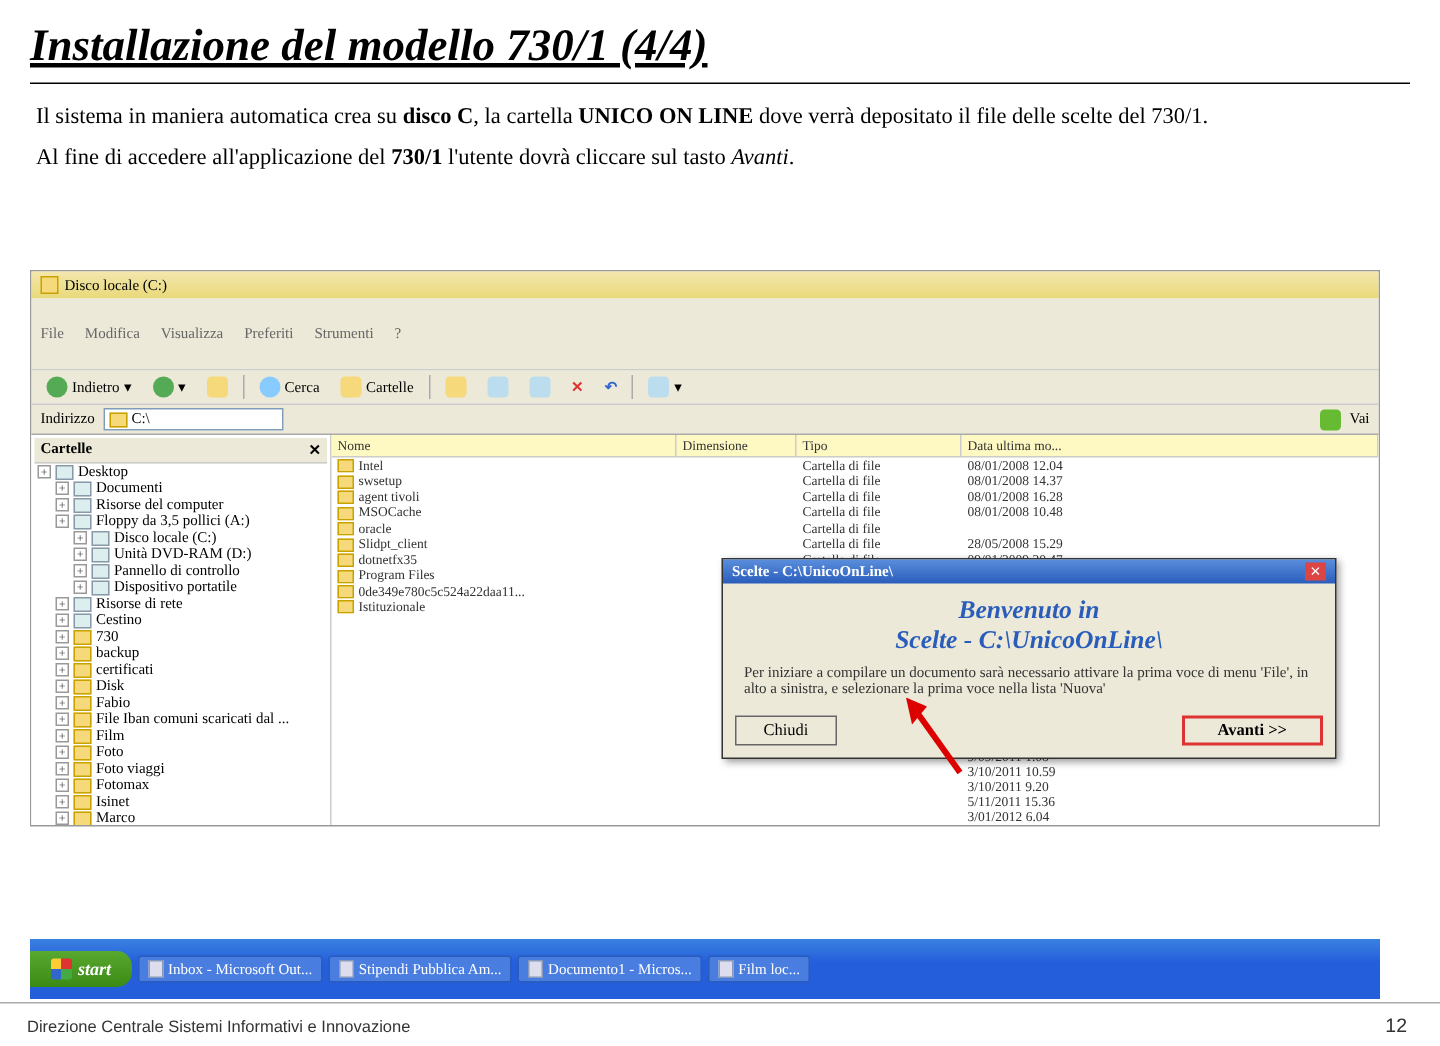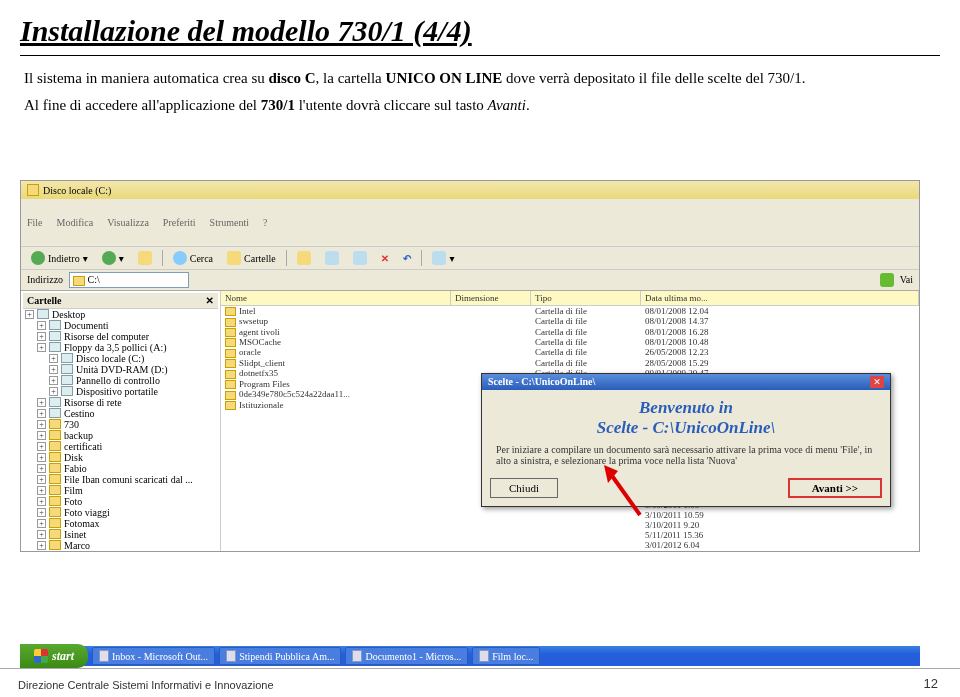--- a/index.html
+++ b/index.html
@@ -45,21 +45,21 @@
   .dlg-h2 { color:#2a5dbb; font:italic bold 17px Georgia; text-align:center; margin-bottom:6px;}
   .dlg-p { font:10px Tahoma; color:#333;}
   .dlg-btns { display:flex; justify-content:space-between; padding:4px 8px 8px 8px;}
   .dlg-btn { background:#ece9d8; border:1px solid #666; padding:1px 18px; font:11px Tahoma;}
   .dlg-btn.avanti { border:2px solid #d33; font-weight:bold; padding:2px 22px; }
   
   .arrow { position:absolute; left:600px; top:465px; width:60px; height:50px; pointer-events:none;}
   .arrow svg line { stroke:#d00; stroke-width:4;}
   .arrow svg polygon { fill:#d00;}
 
-  .xp-taskbar { position:absolute; left:20px; bottom:31px; width:900px; height:20px; background:linear-gradient(#3a81e0,#245edb 40%,#245edb); display:flex; align-items:center; font:10px Tahoma; color:#fff;}
+  .xp-taskbar { position:absolute; left:20px; bottom:31px; width:900px; height:40px; background:linear-gradient(#3a81e0,#245edb 40%,#245edb); display:flex; align-items:center; font:10px Tahoma; color:#fff;}
   .start-btn { background:linear-gradient(#59a82f,#3a8a15); height:24px; padding:0 14px; border-radius:0 10px 10px 0; display:flex; align-items:center; font:italic bold 12px Tahoma; gap:4px;}
   .task { background:#4a7de0; margin-left:4px; padding:2px 6px; border:1px solid #2a5dbb; border-radius:2px; font:10px Tahoma; display:flex;align-items:center; gap:3px; max-width:160px; overflow:hidden; white-space:nowrap;}
   .tdoc{width:10px;height:12px;background:#dde;border:1px solid #89b;}
 
   .footer { position:absolute; left:18px; bottom:6px; font:11px Arial; color:#333;}
   .pagenum { position:absolute; right:22px; bottom:6px; font:13px Arial; color:#333;}
 
   .hr-line { position:absolute; left:20px; right:20px; top:55px; border-top:1px solid #000;}
   .hr-line2 { position:absolute; left:0; right:0; bottom:28px; border-top:1px solid #aaa;}
 </style>
@@ -291,21 +291,20 @@
           <div class="lv-row">
             <div class="c-name"><span class="fld-ico"></span>MSOCache</div>
             <div class="c-dim"></div>
             <div class="c-tipo">Cartella di file</div>
             <div class="c-data">08/01/2008 10.48</div>
           </div>
           <div class="lv-row">
             <div class="c-name"><span class="fld-ico"></span>oracle</div>
             <div class="c-dim"></div>
             <div class="c-tipo">Cartella di file</div>
-            <div class="c-data">26/05/2008 12.23</div>
           </div>
           <div class="lv-row">
             <div class="c-name"><span class="fld-ico"></span>Slidpt_client</div>
             <div class="c-dim"></div>
             <div class="c-tipo">Cartella di file</div>
             <div class="c-data">28/05/2008 15.29</div>
           </div>
           <div class="lv-row">
             <div class="c-name"><span class="fld-ico"></span>dotnetfx35</div>
             <div class="c-dim"></div>

